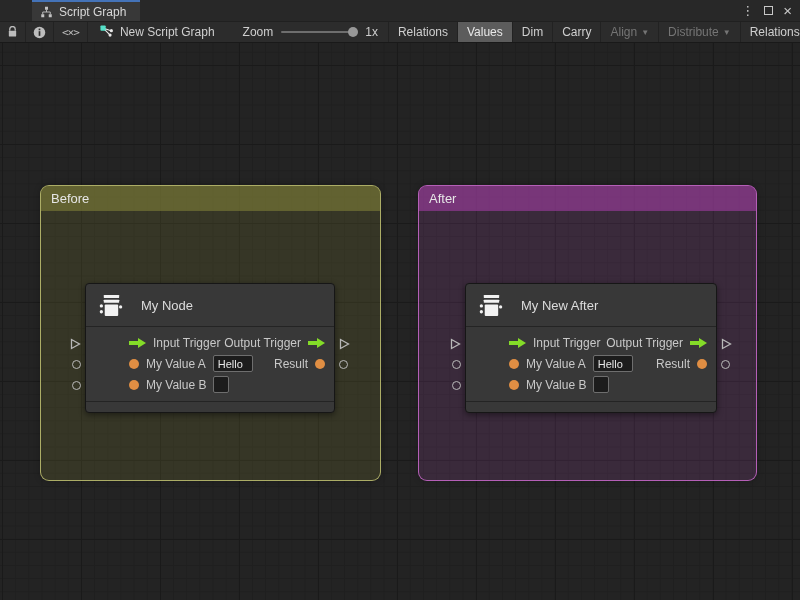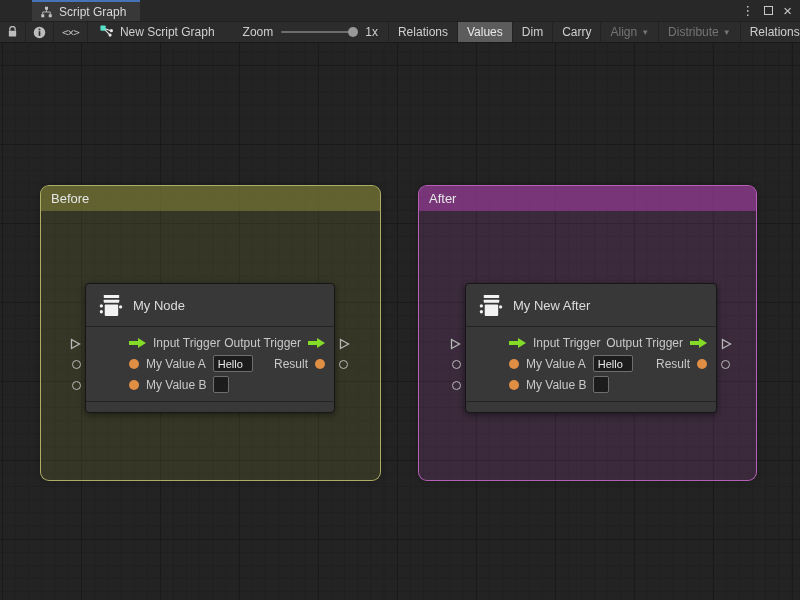--- a/index.html
+++ b/index.html
@@ -52,21 +52,21 @@
 
   
   .node-wrap { position:absolute; display:flex; }
   .rail { width:20px; position:relative; flex:0 0 auto; }
   .marker { position:absolute; }
   .rail-left .marker { right:4px; }
   .rail-right .marker { left:4px; }
   .m-circle { width:9px; height:9px; border:1.4px solid #b9b9b9; border-radius:50%; }
   .node { background:#383838; border:1px solid #161616; border-radius:4px;
     box-shadow:0 2px 6px rgba(0,0,0,0.45); display:flex; flex-direction:column; }
-  .node-header { height:43px; display:flex; align-items:center; gap:10px; padding:0 12px;
+  .node-header { height:43px; display:flex; align-items:center; gap:18px; padding:0 12px;
     border-bottom:1px solid #242424; }
   .node-title { color:#dcdcdc; font-size:13px; }
   .node-rows { padding:5px 0 6px 0; }
   .node-row { height:21px; display:flex; align-items:center; justify-content:space-between; padding:0 9px;margin-left:34px; }
   .pgroup { display:flex; align-items:center; gap:7px; }
   .plabel { color:#c9c9c9; font-size:12px; }
   .arrow { color:var(--trigger-color); display:flex; }
   .dot { width:10px; height:10px; border-radius:50%; background:var(--value-color); flex:0 0 auto; }
   .field { background:#1c1c1c; border:1px solid #6e6e6e; border-radius:2px; height:17px;
     color:#e6e6e6; font-size:11px; padding:0 4px; font-family:"Liberation Sans",sans-serif; }

